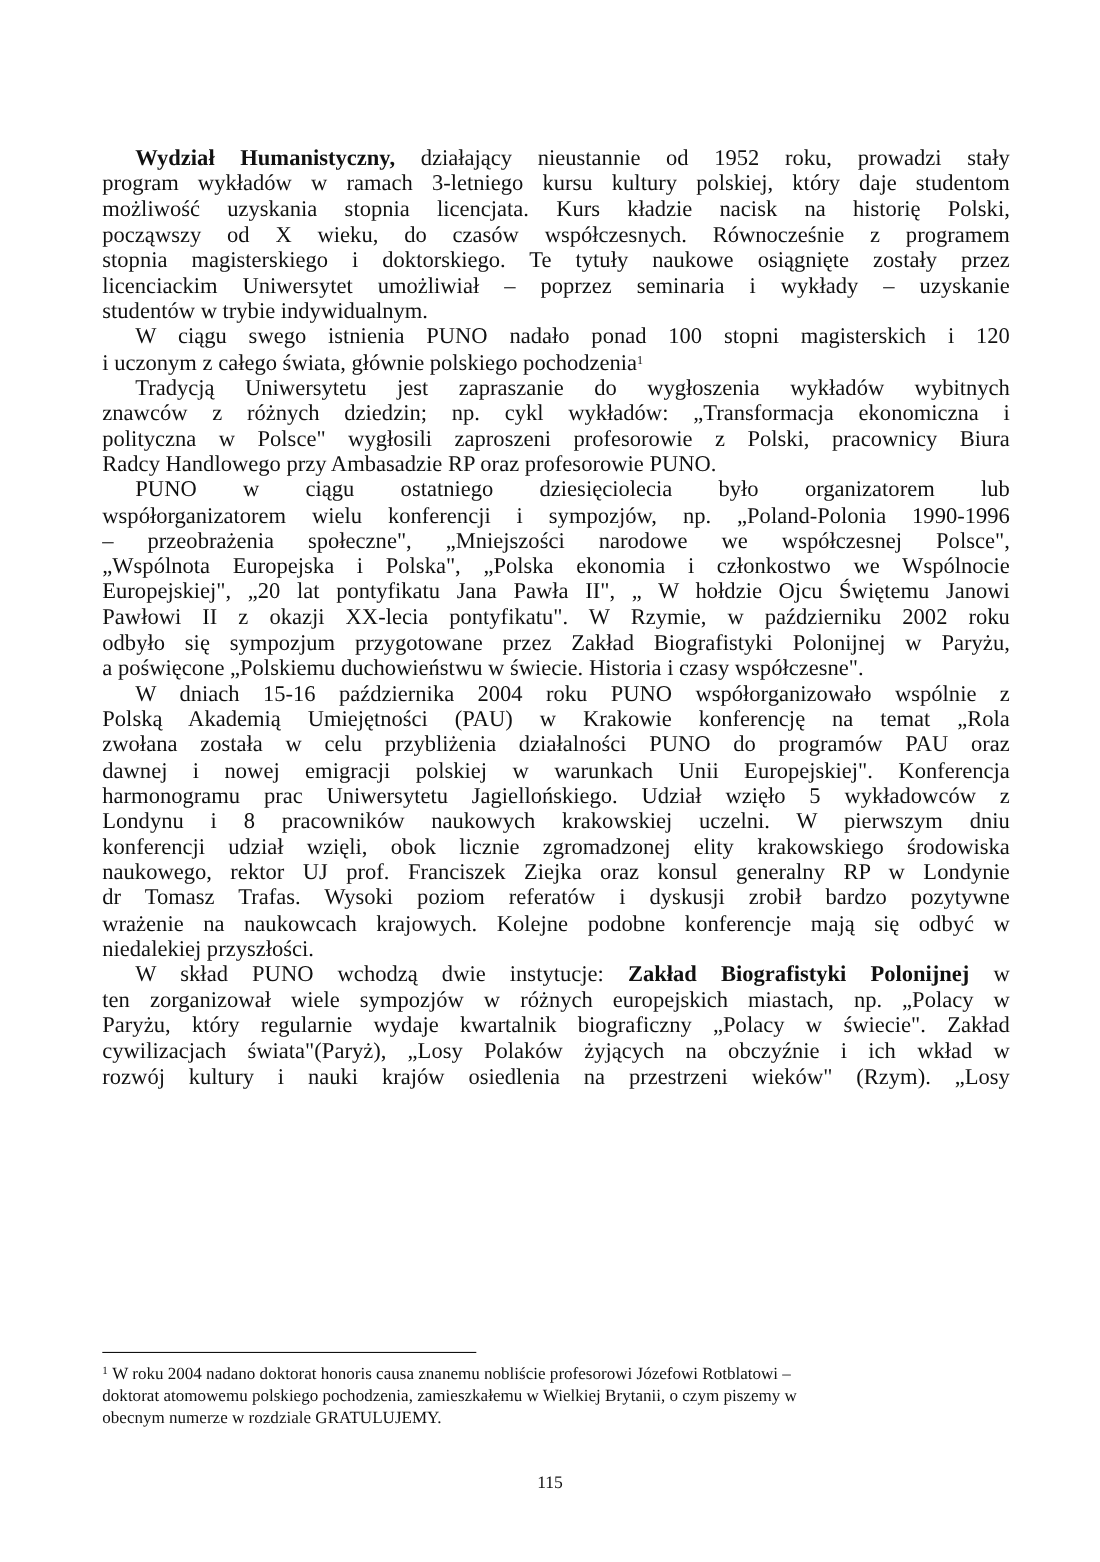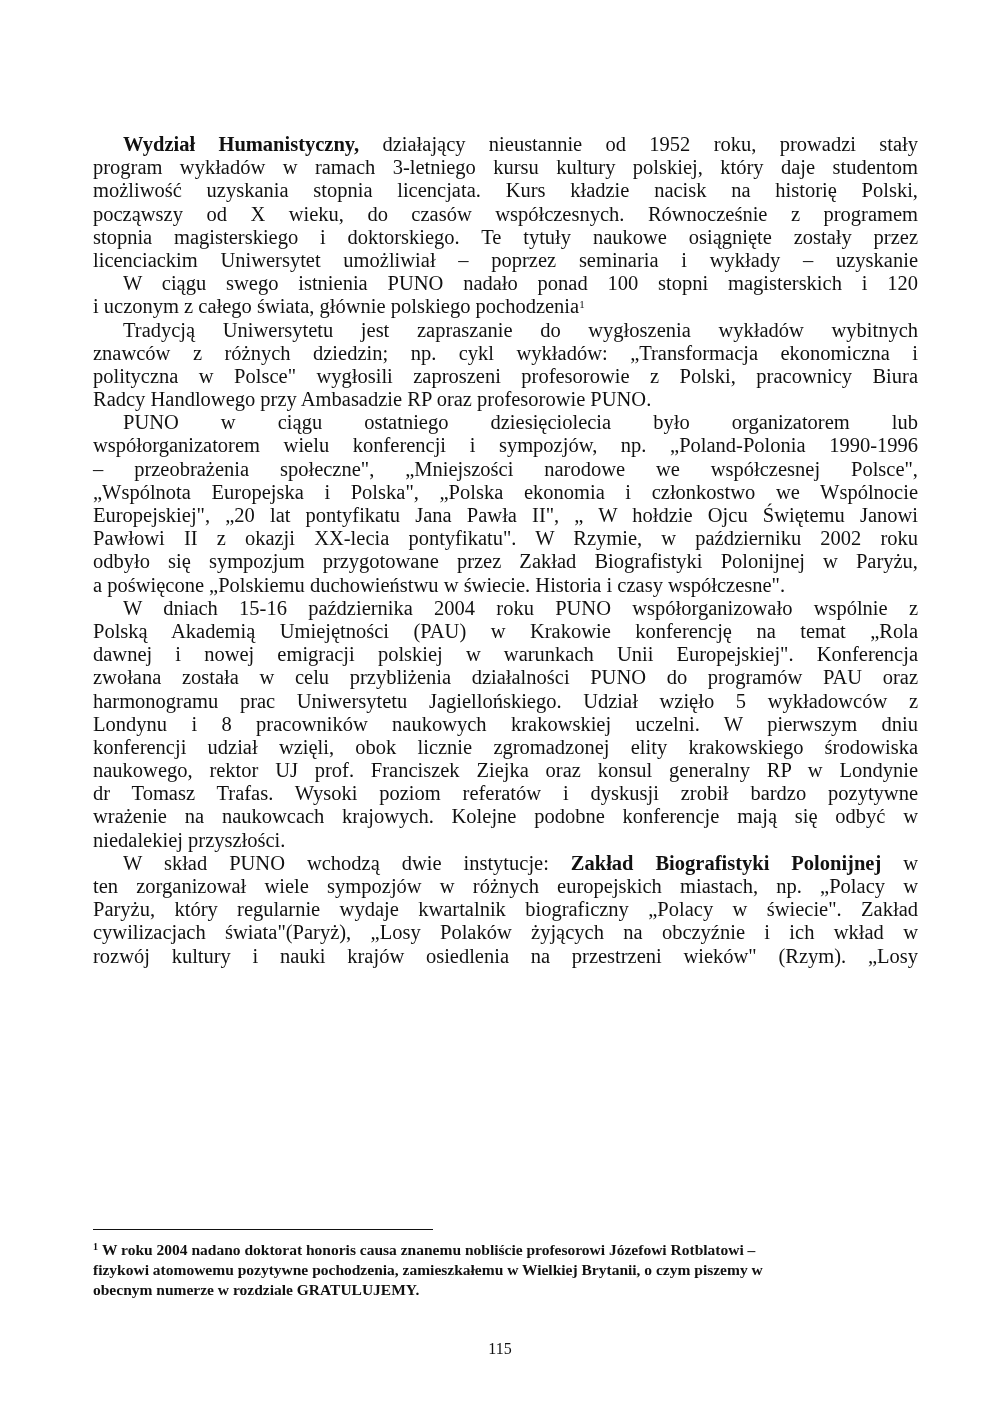--- a/index.html
+++ b/index.html
@@ -22,40 +22,41 @@
   .bold { font-weight: bold; }
   .sup { font-size: 11px; vertical-align: top; position: relative; top: -2px; }
   .footnote-rule {
     position: absolute; left: 93px; top: 1229px; width: 340px; height: 0;
     border-top: 1.5px solid #111;
   }
   .footnote {
     position: absolute; left: 93px; top: 1240px; width: 800px;
     font-size: 15.5px; line-height: 20px;
   }
-  .footnote .line { height: 20px; text-align: right; text-align-last: left; font-weight: bold; }
+  .footnote .line { height: 20px; text-align: right; text-align-last: left; }
   .fn-mark { font-size: 10px; vertical-align: top; position: relative; top: -3px; margin-right: 4px; }
   .page-number {
     position: absolute; left: 0; width: 1000px; top: 1340px;
     text-align: center; font-size: 16px;
   }
 </style>
 </head>
 <body>
 
 <div class="page">
   <div class="body-text">
 
     <div>
       <span class="line indent"><span class="bold">Wydział Humanistyczny,</span><span> działający nieustannie od 1952 roku, prowadzi stały</span></span>
       <span class="line">program wykładów w ramach 3-letniego kursu kultury polskiej, który daje studentom</span>
       <span class="line">możliwość uzyskania stopnia licencjata. Kurs kładzie nacisk na historię Polski,</span>
       <span class="line">począwszy od X wieku, do czasów współczesnych. Równocześnie z programem</span>
       <span class="line">stopnia magisterskiego i doktorskiego. Te tytuły naukowe osiągnięte zostały przez</span>
       <span class="line">licenciackim Uniwersytet umożliwiał – poprzez seminaria i wykłady – uzyskanie</span>
+      <span class="line last">studentów w trybie indywidualnym.</span>
     </div>
 
     <div>
       <span class="line indent">W ciągu swego istnienia PUNO nadało ponad 100 stopni magisterskich i 120</span>
       <span class="line last"><span>i uczonym z całego świata, głównie polskiego pochodzenia</span><span class="sup">1</span></span>
     </div>
 
     <div>
       <span class="line indent">Tradycją Uniwersytetu jest zapraszanie do wygłoszenia wykładów wybitnych</span>
       <span class="line">znawców z różnych dziedzin; np. cykl wykładów: „Transformacja ekonomiczna i</span>
@@ -70,22 +71,22 @@
       <span class="line">„Wspólnota Europejska i Polska", „Polska ekonomia i członkostwo we Wspólnocie</span>
       <span class="line">Europejskiej", „20 lat pontyfikatu Jana Pawła II", „ W hołdzie Ojcu Świętemu Janowi</span>
       <span class="line">Pawłowi II z okazji XX-lecia pontyfikatu". W Rzymie, w październiku 2002 roku</span>
       <span class="line">odbyło się sympozjum przygotowane przez Zakład Biografistyki Polonijnej w Paryżu,</span>
       <span class="line last">a poświęcone „Polskiemu duchowieństwu w świecie. Historia i czasy współczesne".</span>
     </div>
 
     <div>
       <span class="line indent">W dniach 15-16 października 2004 roku PUNO  współorganizowało wspólnie z</span>
       <span class="line">Polską Akademią Umiejętności (PAU) w Krakowie konferencję na temat „Rola</span>
+      <span class="line">zwołana została w celu przybliżenia działalności PUNO do programów PAU oraz</span>
       <span class="line">dawnej i nowej emigracji polskiej w warunkach Unii Europejskiej". Konferencja</span>
-      <span class="line">zwołana została w celu przybliżenia działalności PUNO do programów PAU oraz</span>
       <span class="line">harmonogramu prac Uniwersytetu Jagiellońskiego. Udział wzięło 5 wykładowców z</span>
       <span class="line">Londynu i 8 pracowników naukowych krakowskiej uczelni. W pierwszym dniu</span>
       <span class="line">konferencji udział wzięli, obok licznie zgromadzonej elity krakowskiego środowiska</span>
       <span class="line">naukowego, rektor UJ prof. Franciszek Ziejka oraz konsul generalny RP w Londynie</span>
       <span class="line">dr Tomasz Trafas. Wysoki poziom referatów i dyskusji zrobił bardzo pozytywne</span>
       <span class="line">wrażenie na naukowcach krajowych. Kolejne podobne konferencje mają się odbyć w</span>
       <span class="line last">niedalekiej przyszłości.</span>
     </div>
 
     <div>
@@ -94,18 +95,18 @@
       <span class="line">Paryżu, który regularnie wydaje kwartalnik biograficzny „Polacy w świecie". Zakład</span>
       <span class="line">cywilizacjach świata"(Paryż), „Losy Polaków żyjących na obczyźnie i ich wkład w</span>
       <span class="line">rozwój kultury i nauki krajów osiedlenia na przestrzeni wieków" (Rzym).  „Losy</span>
     </div>
   </div>
 
   <div class="footnote-rule"></div>
 
   <div class="footnote">
     <span class="line"><span class="fn-mark">1</span><span>W roku 2004 nadano doktorat honoris causa znanemu nobliście profesorowi Józefowi Rotblatowi –</span></span>
-    <span class="line">fizykowi atomowemu pozytywne pochodzenia, zamieszkałemu w Wielkiej Brytanii, o czym piszemy w</span>
+    <span class="line">doktorat atomowemu polskiego pochodzenia, zamieszkałemu w Wielkiej Brytanii, o czym piszemy w</span>
     <span class="line">obecnym numerze w rozdziale GRATULUJEMY.</span>
   </div>
 
   <div class="page-number">115</div>
 </div>
 
 </body></html>

